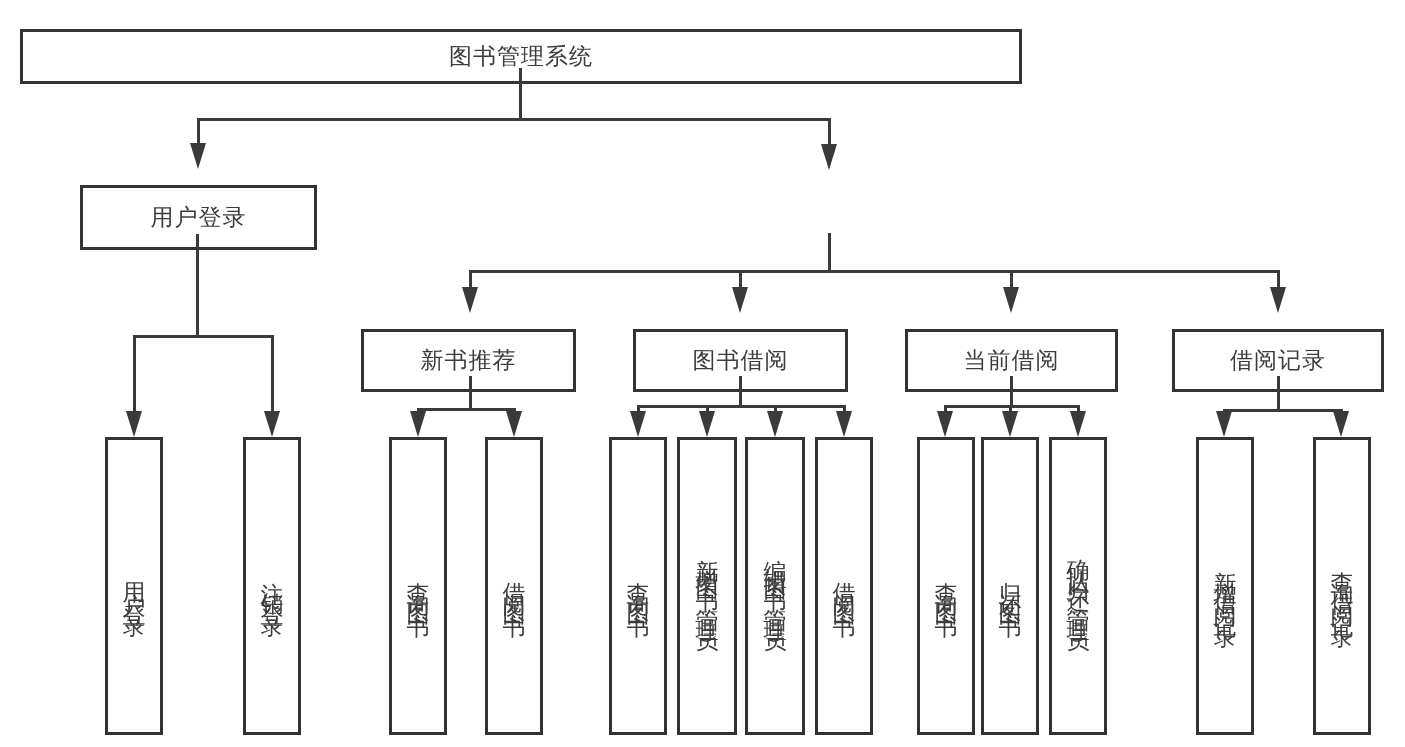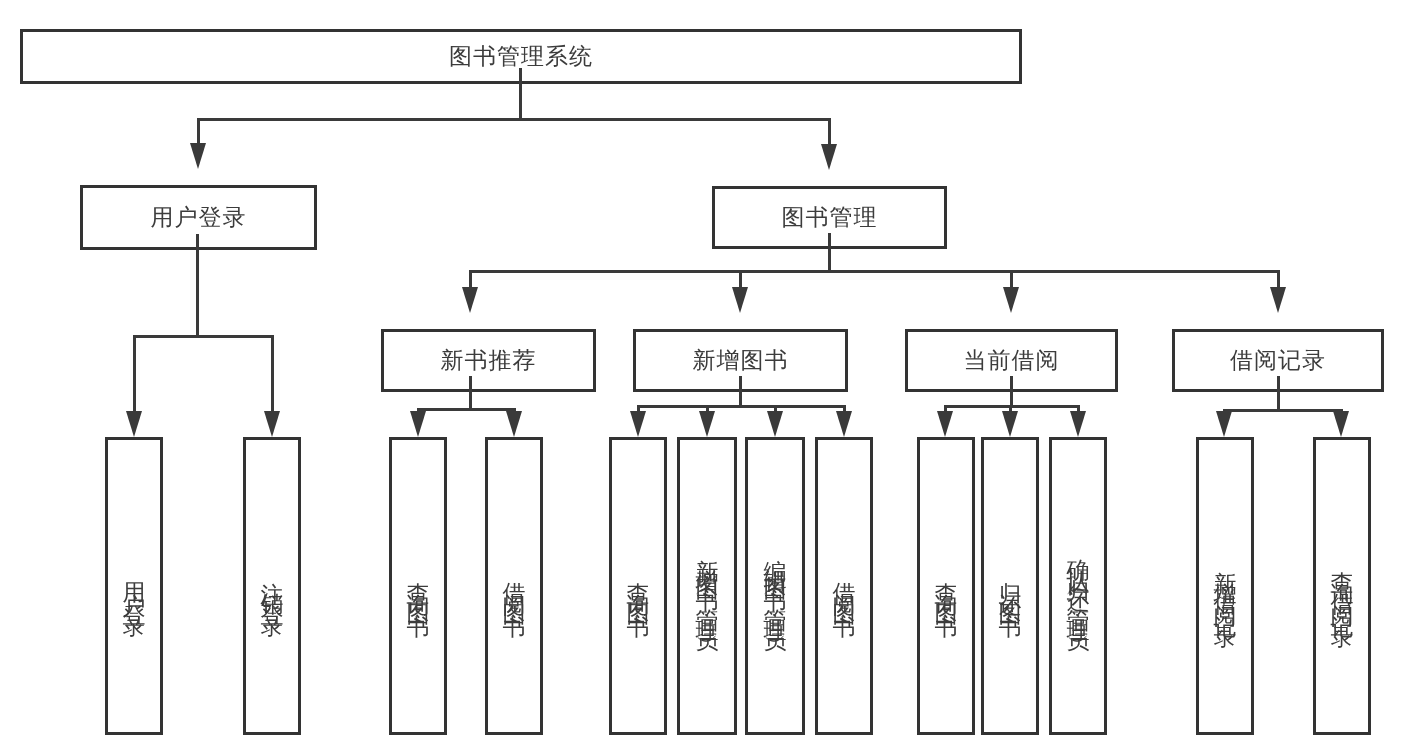--- a/index.html
+++ b/index.html
@@ -31,24 +31,23 @@
   }
 </style>
 </head>
 <body>
 
 <div id="canvas">
 
   <div class="node" style="left:20px;top:13px;width:1002px;height:55px;">图书管理系统</div>
 
   <div class="node" style="left:80px;top:169px;width:237px;height:65px;">用户登录</div>
-  <div class="node" style="left:712px;top:170px;width:235px;height:63px;">图书管理</div>
 
-  <div class="node" style="left:381px;top:313px;width:215px;height:63px;">新书推荐</div>
-  <div class="node" style="left:633px;top:313px;width:215px;height:63px;">新增图书</div>
+  <div class="node" style="left:361px;top:313px;width:215px;height:63px;">新书推荐</div>
+  <div class="node" style="left:633px;top:313px;width:215px;height:63px;">图书借阅</div>
   <div class="node" style="left:1172px;top:313px;width:212px;height:63px;">借阅记录</div>
   <div class="node" style="left:905px;top:313px;width:213px;height:63px;">当前借阅</div>
 
   <div class="leaf" style="left:105px;top:437px;width:58px;height:298px;">用户登录</div>
   <div class="leaf" style="left:243px;top:437px;width:58px;height:298px;">注销登录</div>
 
   <div class="leaf" style="left:389px;top:437px;width:58px;height:298px;">查询图书</div>
   <div class="leaf" style="left:485px;top:437px;width:58px;height:298px;">借阅图书</div>
 
   <div class="leaf" style="left:609px;top:437px;width:58px;height:298px;">查询图书</div>

